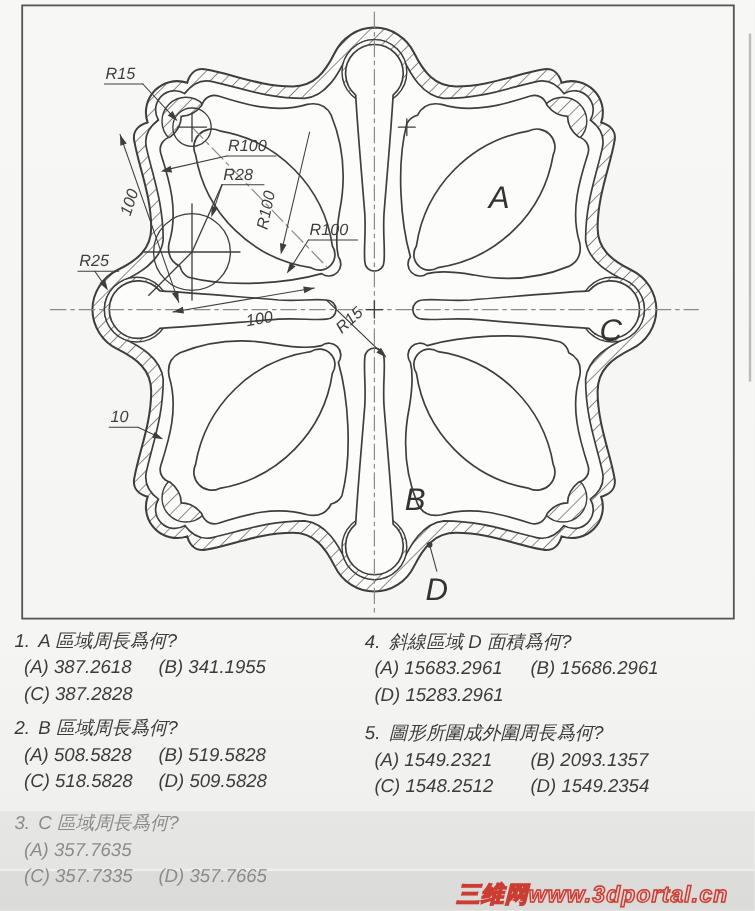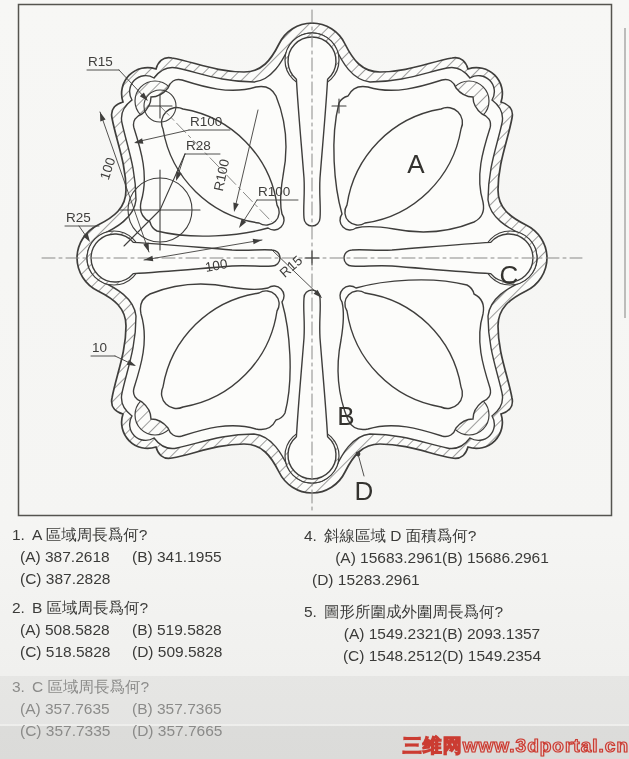--- a/index.html
+++ b/index.html
@@ -2,39 +2,39 @@
 <html><head>
 <meta charset="utf-8">
 <style>
   html,body{margin:0;padding:0;}
   body{
     width:629px;height:759px;position:relative;overflow:hidden;
     background:#f2f2f0;
     font-family:"Liberation Sans","DejaVu Sans",sans-serif;
     color:#3b3b39;
   }
-  #page{position:absolute;inset:0;background:linear-gradient(180deg,#f7f7f5 0%,#f5f5f3 70%,#ededeb 100%);}
+  #page{position:absolute;inset:0;background:linear-gradient(180deg,#f7f7f5 0%,#f5f5f3 70%,#ededeb 100%);font-style:italic;}
   
   .scanband{position:absolute;left:0;width:629px;pointer-events:none;}
   #band1{top:676px;height:48px;background:rgba(150,150,148,0.10);}
   #band2{top:726px;height:33px;background:rgba(140,140,138,0.18);}
   #edge-line{position:absolute;top:28px;left:624px;width:2px;height:290px;background:#8d8d8b;opacity:.55;}
   
   #draw-wrap{position:absolute;top:0;left:0;width:629px;height:525px;}
   svg{display:block;}
   
   .q{position:absolute;font-size:15.5px;line-height:22px;white-space:nowrap;}
   .q .qtitle{display:flex;gap:7px;}
   .q .crow{display:flex;margin-left:8px;}
   .q .c1{display:inline-block;width:112px;}
-  .q.wide .c1{width:130px;text-align:right;}
+  .q.wide .c1{width:130px;}
   .q.muted{color:#8b8b89;}
   
   #watermark{
-    position:absolute;right:0;top:733px;
+    position:absolute;right:22px;top:733px;
     font-size:19px;font-weight:bold;letter-spacing:1px;
     color:#fbe3e0;
     -webkit-text-stroke:1.2px #d92b1f;
     text-shadow:0 0 1px #e03a2e;
   }
 </style>
 </head>
 <body>
 
 <div id="page">
@@ -166,21 +166,20 @@
           <span>(D) 509.5828</span>
         </div>
       </div>
       <div class="q muted" style="left: 12px; top: 676px;">
         <div class="qtitle">
           <span>3.</span>
           <span>C 區域周長爲何?</span>
         </div>
         <div class="crow">
           <span class="c1">(A) 357.7635</span>
-          <span>(B) 357.7365</span>
         </div>
         <div class="crow">
           <span class="c1">(C) 357.7335</span>
           <span>(D) 357.7665</span>
         </div>
       </div>
       <div class="q wide" style="left: 304px; top: 525px;">
         <div class="qtitle">
           <span>4.</span>
           <span>斜線區域 D 面積爲何?</span>

